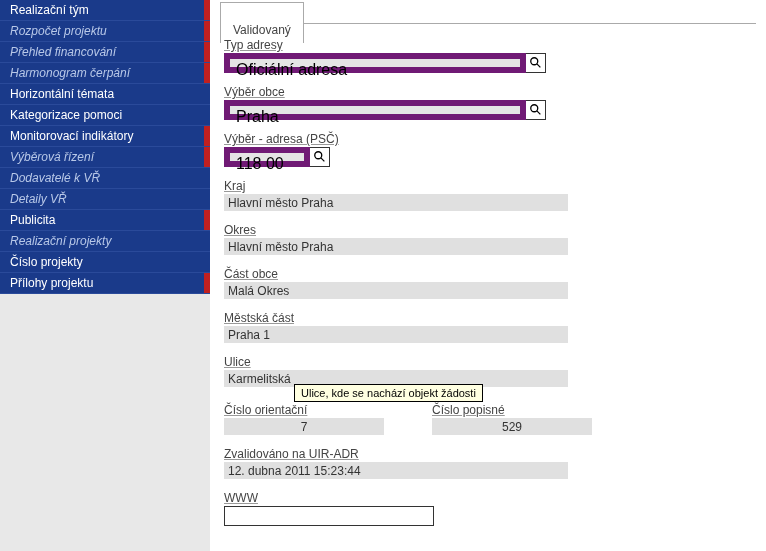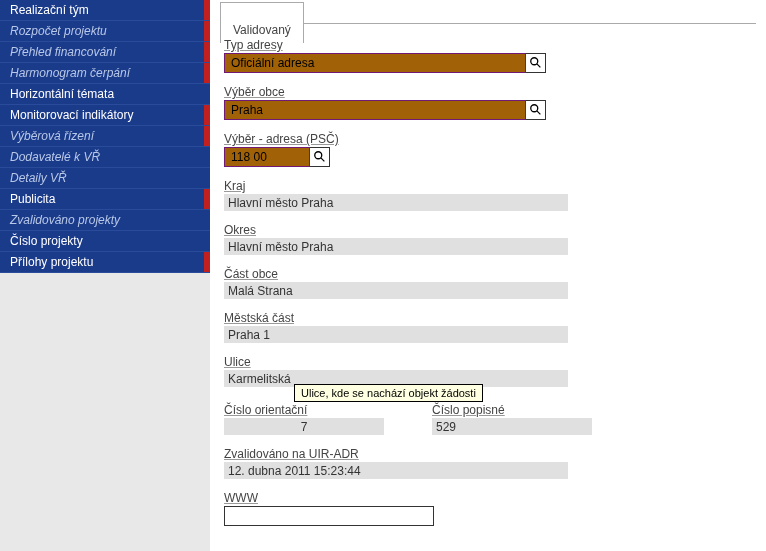--- a/index.html
+++ b/index.html
@@ -9,21 +9,21 @@
 .sidebar-item { background: #1a3a8a; color: #fff; padding: 4px 10px; border-bottom: 1px solid #2a4a9a; position: relative; cursor: pointer; height: 21px; display: flex; align-items: center; }
 .sidebar-item.italic { font-style: italic; color: #b8c8e8; }
 .sidebar-item .red-marker { position: absolute; right: 0; top: 0; bottom: 0; width: 6px; background: #c02020; }
 .main { flex: 1; padding: 0 10px 10px 10px; background: #fff; }
 .tab-bar { border-bottom: 1px solid #aaa; display: flex; height: 24px; }
 .tab { border: 1px solid #aaa; border-bottom: none; padding: 20px 12px; background: #fff; font-size: 12px; color: #444; margin-top: 2px; }
 .form-area { padding: 14px 4px; }
 .field { margin-bottom: 12px; }
 .field-label { color: #444; font-size: 12px; margin-bottom: 1px; text-decoration: underline; text-decoration-color: #999; }
 .yellow-input-row { display: flex; align-items: stretch; }
-.yellow-input { background: #a16207; border: 1px solid #701a75; padding: 2px 6px; font-size: 12px; height: 20px; }
+.yellow-input { background: #e5e5e5; border: 6px solid #701a75; padding: 2px 6px; font-size: 16px; height: 20px; }
 .yellow-input.w1 { width: 302px; }
 .yellow-input.w2 { width: 302px; }
 .yellow-input.w3 { width: 86px; }
 .lookup-btn { width: 20px; height: 20px; border: 1px solid #333; border-left: none; background: #fff; display: flex; align-items: center; justify-content: center; cursor: pointer; }
 .lookup-btn svg { width: 14px; height: 14px; }
 .readonly-row { background: #e0e0e0; padding: 2px 4px; font-size: 12px; color: #333; height: 17px; }
 .readonly-row.w-full { width: 344px; }
 .two-col { display: flex; gap: 20px; }
 .two-col .col { flex: 0 0 auto; }
 .readonly-num { background: #e0e0e0; padding: 2px 4px; font-size: 12px; color: #333; width: 160px; text-align: right; height: 17px; }
@@ -48,39 +48,42 @@
         <div class="red-marker"></div>
       </div>
       <div class="sidebar-item italic">
         <span>Harmonogram čerpání</span>
         <div class="red-marker"></div>
       </div>
       <div class="sidebar-item">
         <span>Horizontální témata</span>
       </div>
       <div class="sidebar-item">
+        <span>Kategorizace pomoci</span>
+      </div>
+      <div class="sidebar-item">
         <span>Monitorovací indikátory</span>
         <div class="red-marker"></div>
       </div>
       <div class="sidebar-item italic">
         <span>Výběrová řízení</span>
         <div class="red-marker"></div>
       </div>
       <div class="sidebar-item italic">
         <span>Dodavatelé k VŘ</span>
       </div>
       <div class="sidebar-item italic">
         <span>Detaily VŘ</span>
       </div>
       <div class="sidebar-item">
         <span>Publicita</span>
         <div class="red-marker"></div>
       </div>
       <div class="sidebar-item italic">
-        <span>Zvalidováno projekty</span>
+        <span>Realizační projekty</span>
       </div>
       <div class="sidebar-item">
         <span>Číslo projekty</span>
       </div>
       <div class="sidebar-item">
         <span>Přílohy projektu</span>
         <div class="red-marker"></div>
       </div>
     </div>
 
@@ -135,21 +138,21 @@
         <div class="readonly-row w-full">Hlavní město Praha</div>
       </div>
 
       <div class="field">
         <div class="field-label">Okres</div>
         <div class="readonly-row w-full">Hlavní město Praha</div>
       </div>
 
       <div class="field">
         <div class="field-label">Část obce</div>
-        <div class="readonly-row w-full">Malá Strana</div>
+        <div class="readonly-row w-full">Malá Okres</div>
       </div>
 
       <div class="field">
         <div class="field-label">Městská část</div>
         <div class="readonly-row w-full">Praha 1</div>
       </div>
 
       <div class="field" style="margin-bottom:4px;">
         <div class="field-label">Ulice</div>
         <div class="readonly-row w-full">Karmelitská</div>
@@ -157,21 +160,21 @@
 
       <div class="tooltip" style="left:74px; top:360px;">Ulice, kde se nachází objekt žádosti</div>
 
       <div class="two-col field" style="margin-top:16px;gap:48px;">
         <div class="col">
           <div class="field-label">Číslo orientační</div>
           <div class="readonly-num" style="text-align:center;">7</div>
         </div>
         <div class="col">
           <div class="field-label">Číslo popisné</div>
-          <div class="readonly-num" style="text-align:left;">529</div>
+          <div class="readonly-num" style="text-align:center;">529</div>
         </div>
       </div>
 
       <div class="field">
         <div class="field-label">Zvalidováno na UIR-ADR</div>
         <div class="readonly-row w-full">12. dubna 2011 15:23:44</div>
       </div>
 
       <div class="field">
         <div class="field-label">WWW</div>

